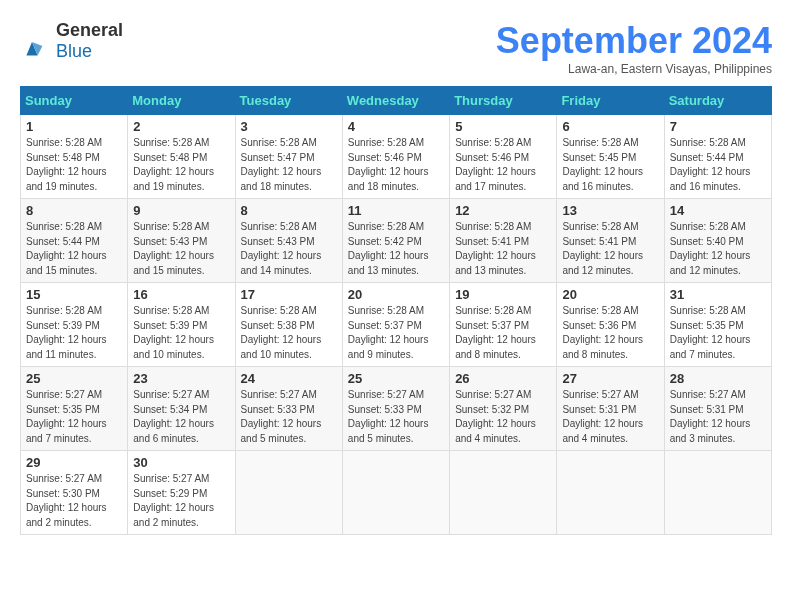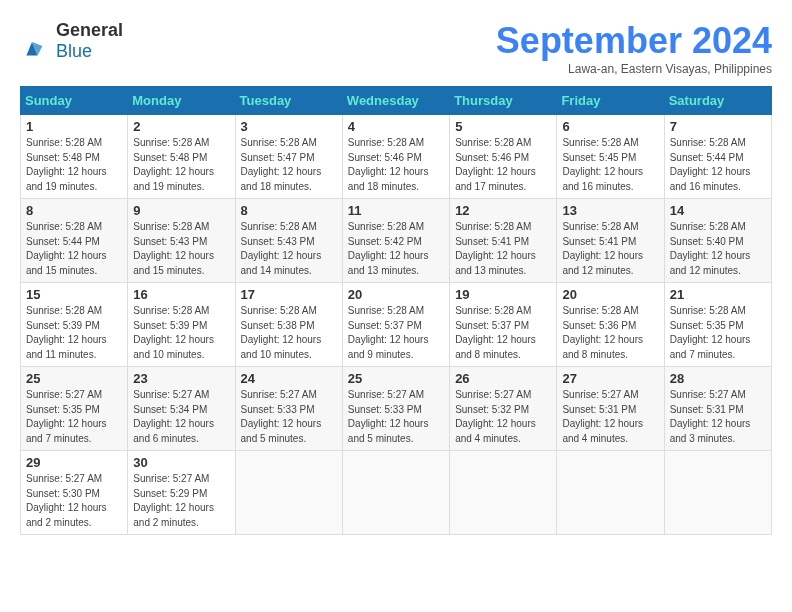--- a/index.html
+++ b/index.html
@@ -143,21 +143,21 @@
         <td><span class="day-num">13</span><span class="day-detail">Sunrise: 5:28 AM<br>Sunset: 5:41 PM<br>Daylight: 12 hours and 12 minutes.</span></td>
         <td><span class="day-num">14</span><span class="day-detail">Sunrise: 5:28 AM<br>Sunset: 5:40 PM<br>Daylight: 12 hours and 12 minutes.</span></td>
       </tr>
       <tr>
         <td><span class="day-num">15</span><span class="day-detail">Sunrise: 5:28 AM<br>Sunset: 5:39 PM<br>Daylight: 12 hours and 11 minutes.</span></td>
         <td><span class="day-num">16</span><span class="day-detail">Sunrise: 5:28 AM<br>Sunset: 5:39 PM<br>Daylight: 12 hours and 10 minutes.</span></td>
         <td><span class="day-num">17</span><span class="day-detail">Sunrise: 5:28 AM<br>Sunset: 5:38 PM<br>Daylight: 12 hours and 10 minutes.</span></td>
         <td><span class="day-num">20</span><span class="day-detail">Sunrise: 5:28 AM<br>Sunset: 5:37 PM<br>Daylight: 12 hours and 9 minutes.</span></td>
         <td><span class="day-num">19</span><span class="day-detail">Sunrise: 5:28 AM<br>Sunset: 5:37 PM<br>Daylight: 12 hours and 8 minutes.</span></td>
         <td><span class="day-num">20</span><span class="day-detail">Sunrise: 5:28 AM<br>Sunset: 5:36 PM<br>Daylight: 12 hours and 8 minutes.</span></td>
-        <td><span class="day-num">21</span><span class="day-detail">Sunrise: 5:28 AM<br>Sunset: 5:35 PM<br>Daylight: 12 hours and 7 minutes.</span></td>
+        <td><span class="day-num">31</span><span class="day-detail">Sunrise: 5:28 AM<br>Sunset: 5:35 PM<br>Daylight: 12 hours and 7 minutes.</span></td>
       </tr>
       <tr>
         <td><span class="day-num">25</span><span class="day-detail">Sunrise: 5:27 AM<br>Sunset: 5:35 PM<br>Daylight: 12 hours and 7 minutes.</span></td>
         <td><span class="day-num">23</span><span class="day-detail">Sunrise: 5:27 AM<br>Sunset: 5:34 PM<br>Daylight: 12 hours and 6 minutes.</span></td>
         <td><span class="day-num">24</span><span class="day-detail">Sunrise: 5:27 AM<br>Sunset: 5:33 PM<br>Daylight: 12 hours and 5 minutes.</span></td>
         <td><span class="day-num">25</span><span class="day-detail">Sunrise: 5:27 AM<br>Sunset: 5:33 PM<br>Daylight: 12 hours and 5 minutes.</span></td>
         <td><span class="day-num">26</span><span class="day-detail">Sunrise: 5:27 AM<br>Sunset: 5:32 PM<br>Daylight: 12 hours and 4 minutes.</span></td>
         <td><span class="day-num">27</span><span class="day-detail">Sunrise: 5:27 AM<br>Sunset: 5:31 PM<br>Daylight: 12 hours and 4 minutes.</span></td>
         <td><span class="day-num">28</span><span class="day-detail">Sunrise: 5:27 AM<br>Sunset: 5:31 PM<br>Daylight: 12 hours and 3 minutes.</span></td>
       </tr>

